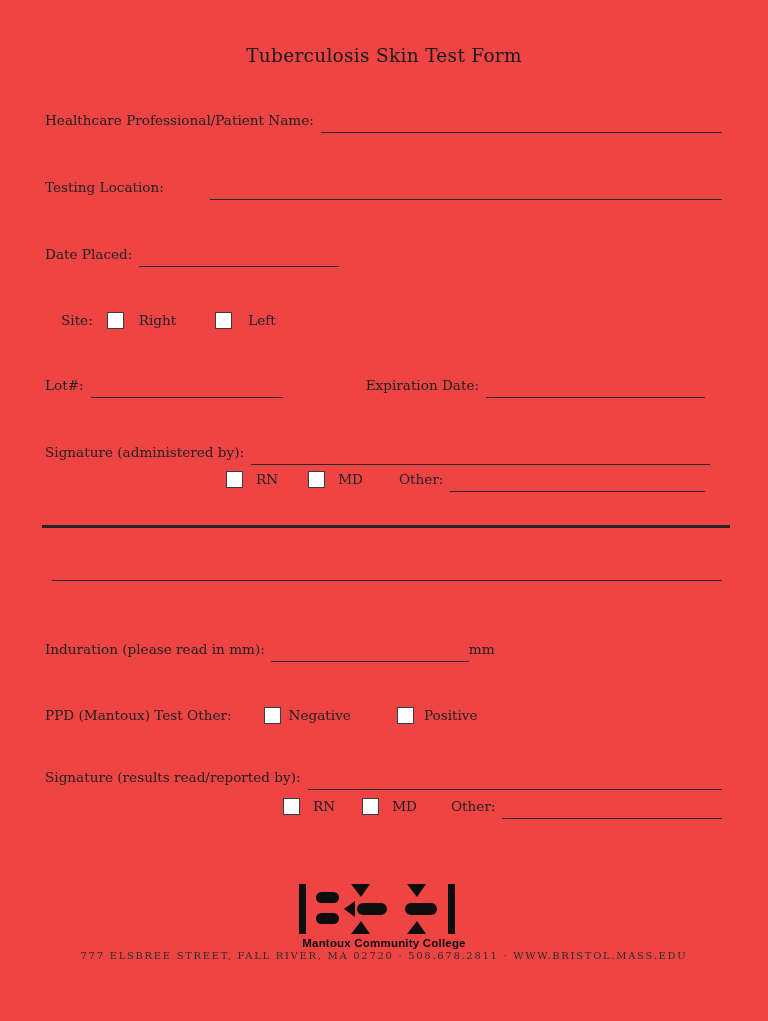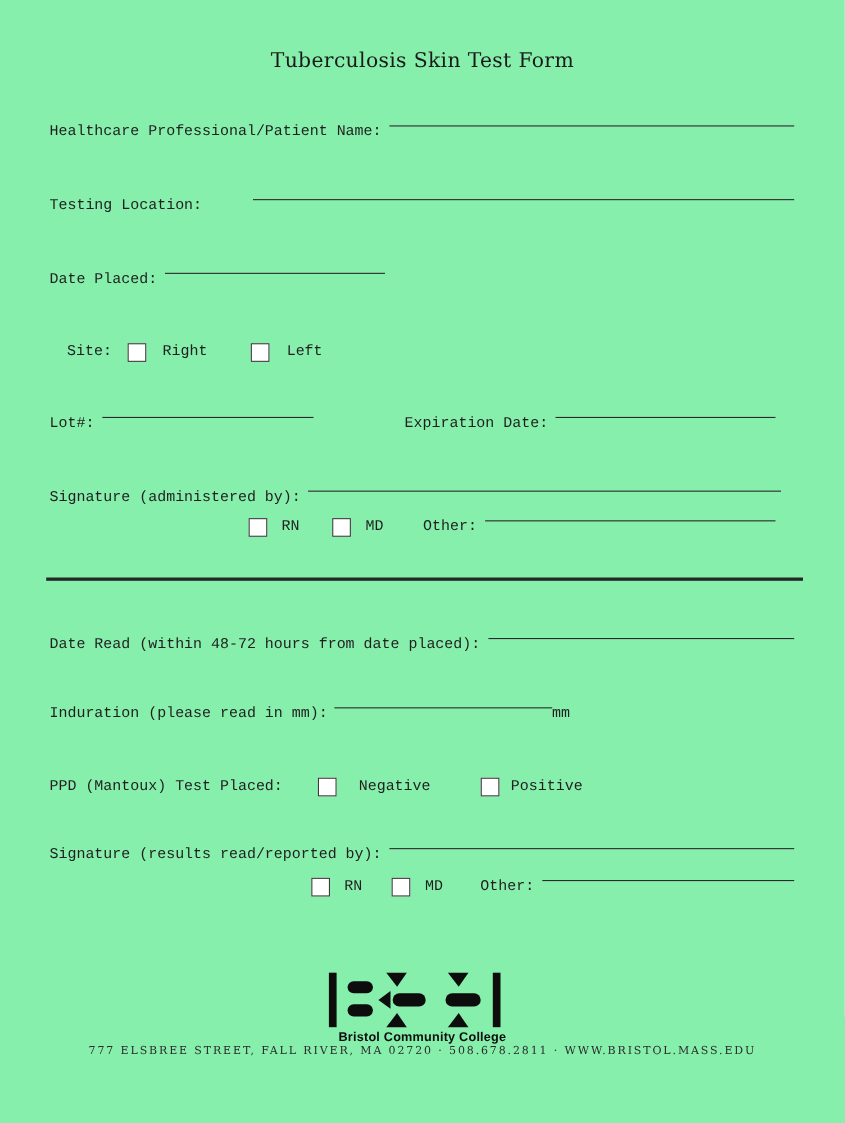--- a/index.html
+++ b/index.html
@@ -4,40 +4,39 @@
 <style>
   :root{
     --ink:#1f1f1f;
     --line:#2a2a2a;
   }
   html,body{margin:0;padding:0;background:#e9e9e9;}
   .page{
     position:relative;
     width:768px;height:1021px;
     margin:0 auto;
-    background:#86efac;
+    background:#ef4444;
     font-family:"DejaVu Serif", serif;
     color:var(--ink);
     overflow:hidden;
   }
   .title{
     position:absolute;top:45px;left:0;right:0;
     text-align:center;
     font-size:18.5px;
     letter-spacing:.3px;
     color:#1a1a1a;
   }
   .row{
     position:absolute;
     display:flex;
-    align-items:flex-start;
+    align-items:flex-end;
     font-size:13.6px;
     line-height:19px;
     white-space:nowrap;
-    font-family:Liberation Mono, monospace;
   }
   .lbl{flex:none;}
   .fill{
     border-bottom:1.4px solid var(--line);
     position:relative;top:3px;
     height:0;
     margin-left:7px;
   }
   .fill.grow{flex:1;}
   .cb{
@@ -128,34 +127,33 @@
     <span class="lbl" style="margin-left:13px;">RN</span>
     <span class="cb" style="margin-left:30px;"></span>
     <span class="lbl" style="margin-left:13px;">MD</span>
     <span class="lbl" style="margin-left:36px;">Other:</span>
     <span class="fill grow"></span>
   </div>
 
   <div class="divider"></div>
 
   <div class="row" style="left:45px;top:577px;right:46px;">
-    <span class="lbl">Date Read (within 48-72 hours from date placed):</span>
     <span class="fill grow"></span>
   </div>
 
   <div class="row" style="left:45px;top:640px;">
     <span class="lbl">Induration (please read in mm):</span>
     <span class="fill" style="width:198px;margin-left:6px;"></span>
     <span class="lbl">mm</span>
   </div>
 
   <div class="row" style="left:45px;top:706px;">
-    <span class="lbl">PPD (Mantoux) Test Placed:</span>
+    <span class="lbl">PPD (Mantoux) Test Other:</span>
     <span class="cb" style="margin-left:32px;"></span>
-    <span class="lbl" style="margin-left:20px;">Negative</span>
+    <span class="lbl" style="margin-left:8px;">Negative</span>
     <span class="cb" style="margin-left:46px;"></span>
     <span class="lbl" style="margin-left:10px;">Positive</span>
   </div>
 
   <div class="row" style="left:45px;top:768px;right:46px;">
     <span class="lbl">Signature (results read/reported by):</span>
     <span class="fill grow"></span>
   </div>
 
   <div class="row" style="left:283px;top:797px;right:46px;">
@@ -174,18 +172,18 @@
       <rect class="ink" x="17" y="29" width="23" height="11" rx="5.5"></rect>
       <polygon class="ink" points="52,0 71,0 62,13"></polygon>
       <polygon class="ink" points="45,25 56,17 56,33"></polygon>
       <polygon class="ink" points="52,50 71,50 62,37"></polygon>
       <rect class="ink" x="58" y="19" width="30" height="12" rx="6"></rect>
       <polygon class="ink" points="108,0 127,0 118,13"></polygon>
       <polygon class="ink" points="108,50 127,50 118,37"></polygon>
       <rect class="ink" x="106" y="19" width="32" height="12" rx="6"></rect>
       <rect class="ink" x="149" y="0" width="7" height="50"></rect>
     </svg>
-    <div class="logo-name">Bristol Community College</div>
+    <div class="logo-name">Mantoux Community College</div>
   </div>
 
   <div class="footer-address">777 ELSBREE STREET, FALL RIVER, MA 02720 · 508.678.2811 · WWW.BRISTOL.MASS.EDU</div>
 
 </div>
 
 </body></html>

